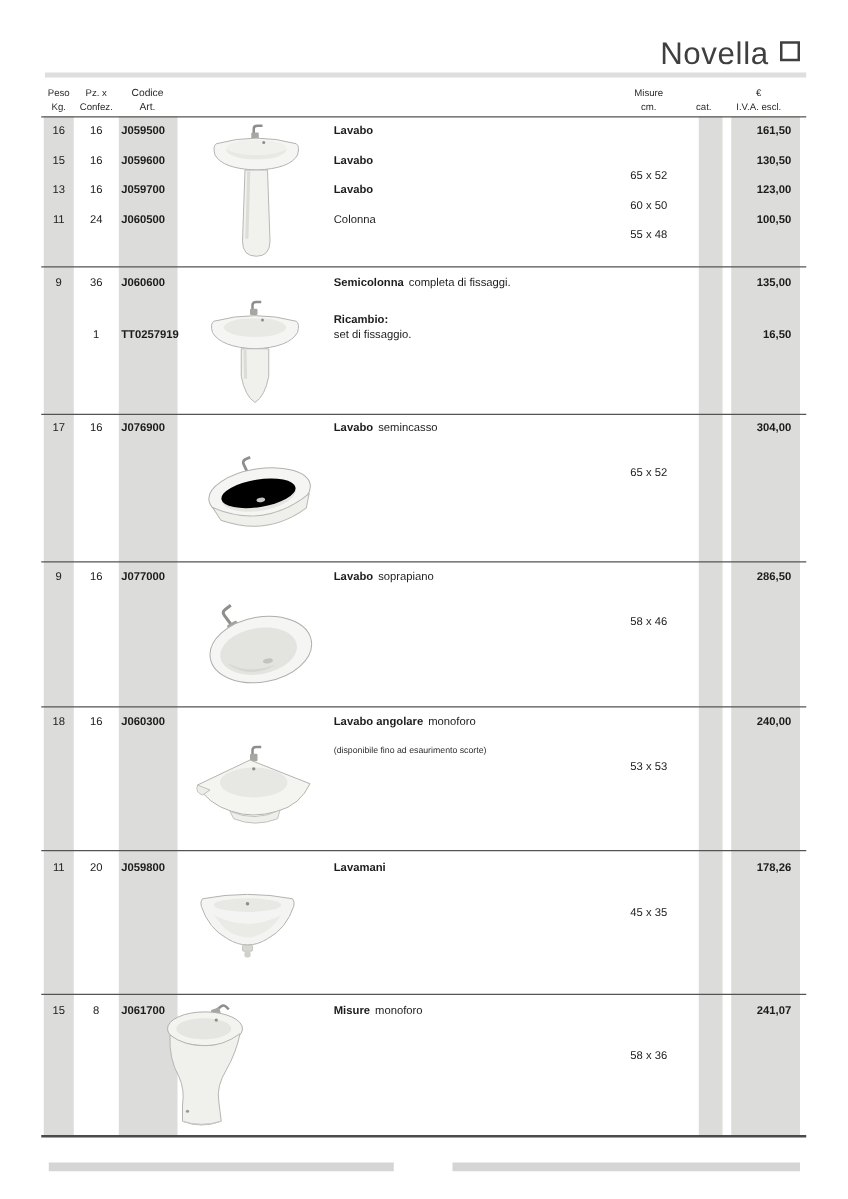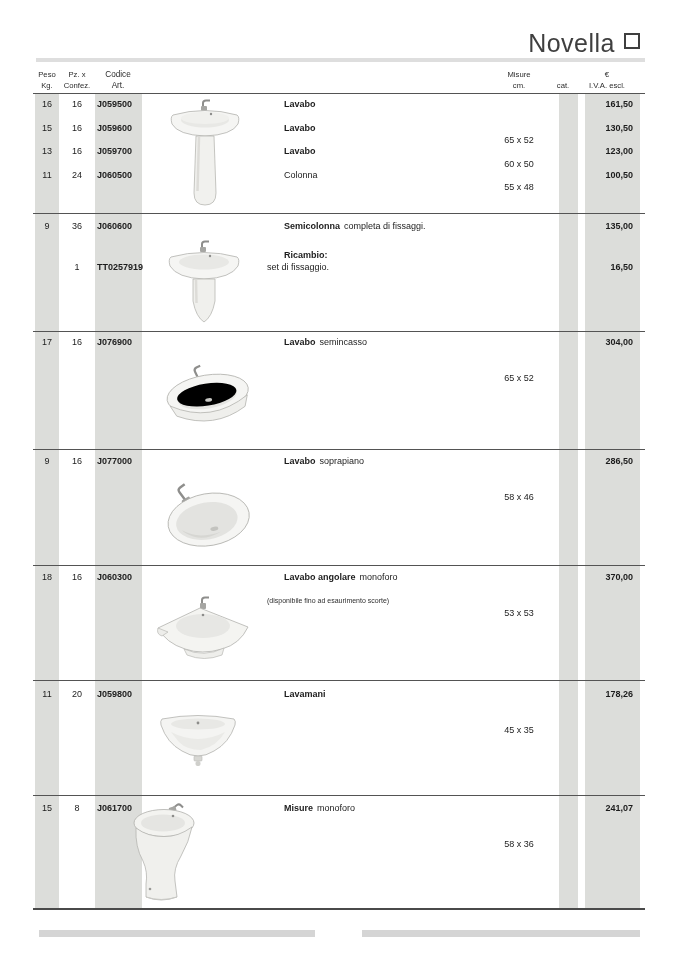--- a/index.html
+++ b/index.html
@@ -27,21 +27,21 @@
   .bottom-rule { position:absolute; left:33px; top:908px; width:612px; height:2px; background:#4a4a4a; }
   
   .row { position:absolute; left:0; width:678px; height:12px; font-size:9px; }
   .c { position:absolute; line-height:11px; white-space:nowrap; }
   .c-peso  { left:30px;  width:34px; text-align:center; }
   .c-pz    { left:55px;  width:44px; text-align:center; }
   .c-cod   { left:97px;  width:60px; font-weight:bold; }
   .c-desc  { left:267px; width:230px; }
   .c-mis   { left:480px; width:78px; text-align:center;margin-top:36px; }
   .c-price { left:574px; width:59px; text-align:right; font-weight:bold; }
-  .desc-bold { font-weight:bold;margin-left:17px; }
+  .desc-bold { font-weight:bold; }
   .desc-bold:not(:empty) { margin-right:4px; }
   .note { position:absolute; left:267px; font-size:7px; color:#2d2d2d; white-space:nowrap; }
   
   .img { position:absolute; }
   .img svg { display:block; width:100%; height:100%; }
   
   .footer-bar { position:absolute; top:930px; height:7px; background:#d5d5d5; }
   .footer-bar-left  { left:39px;  width:276px; }
   .footer-bar-right { left:362px; width:278px; }
   .page-num { position:absolute; top:969px; left:321px; width:36px; text-align:right; font-size:12px; color:#3d3d3d; }
@@ -167,21 +167,21 @@
   </div>
 
   <div class="block" style="top:565px; height:115px;">
     <div class="rule"></div>
     <div class="row" style="top:7px">
       <div class="c c-peso">18</div>
       <div class="c c-pz">16</div>
       <div class="c c-cod">J060300</div>
       <div class="c c-desc"><span class="desc-bold">Lavabo angolare</span><span>monoforo</span></div>
       <div class="c c-mis">53 x 53</div>
-      <div class="c c-price">370,00</div>
+      <div class="c c-price">240,00</div>
     </div>
     <div class="note" style="top:32px">(disponibile fino ad esaurimento scorte)</div>
   </div>
 
   <div class="block" style="top:680px; height:115px;">
     <div class="rule"></div>
     <div class="row" style="top:9px">
       <div class="c c-peso">11</div>
       <div class="c c-pz">20</div>
       <div class="c c-cod">J059800</div>

